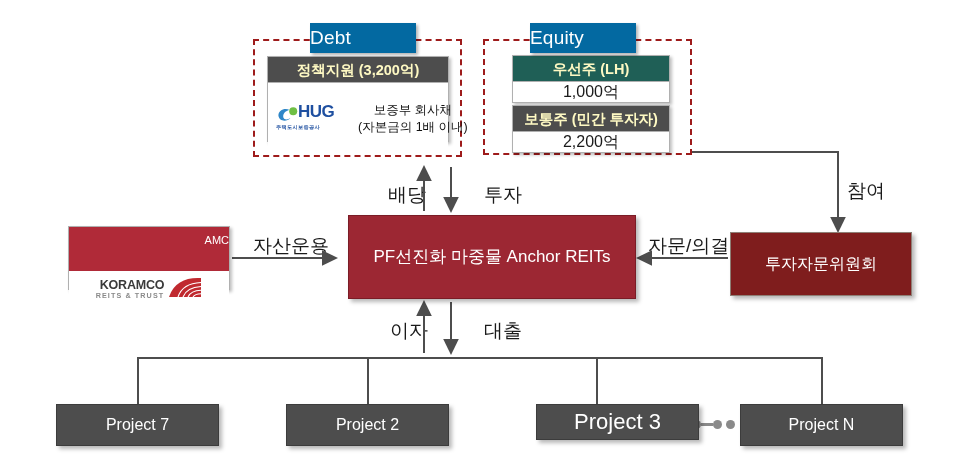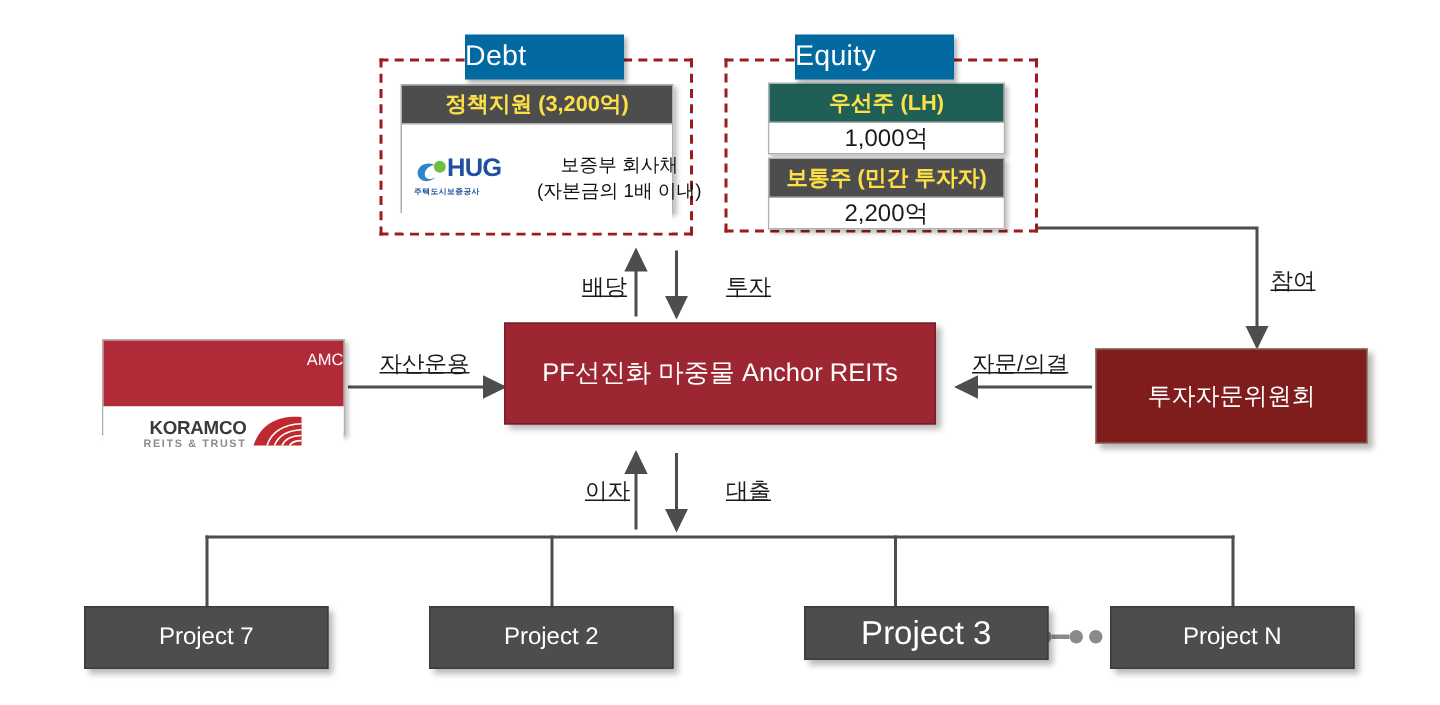--- a/index.html
+++ b/index.html
@@ -37,21 +37,21 @@
 
   
   .card {
     position: absolute;
     background: #ffffff;
     border: 1px solid #B0B0B0;
     box-shadow: 2px 2px 3px rgba(0,0,0,0.25);
     z-index: 3;
   }
   .card-head {
-    color: #fde047;
+    color: #fef9c3;
     font-size: 14.5px;
     font-weight: bold;
     text-align: center;
     line-height: 26px;
     height: 26px;
     border-bottom: 1px solid #B0B0B0;
     overflow: hidden;
     white-space: nowrap;
   }
   .head-gray  { background: #4D4D4D; }
@@ -124,21 +124,21 @@
     font-size: 12.5px; font-weight: bold; color: #3A3A3A; letter-spacing: -0.2px;
   }
   .koramco-sub {
     font-size: 7.2px; font-weight: bold; color: #8A8A8A; letter-spacing: 1.1px;
   }
 
   
   .line-v { position: absolute; background: #4D4D4D; width: 2px; }
   .line-h { position: absolute; background: #4D4D4D; height: 2px; }
   .arrow-label {
-    position: absolute; font-size: 15px; color: #1a1a1a; white-space: nowrap; text-decoration: underline;
+    position: absolute; font-size: 19px; color: #1a1a1a; white-space: nowrap;
   }
   .dots { position: absolute; display: flex; align-items: center; gap: 4px; }
   .dot { width: 9px; height: 9px; border-radius: 50%; background: #8A8A8A; }
   .dot-bar { width: 12px; height: 3px; background: #8A8A8A; margin: 0 -4px; }
 
   svg.arrowlayer { position: absolute; left: 0; top: 0; width: 960px; height: 470px; pointer-events: none; z-index: 2; }
 </style>
 </head>
 <body>
 
@@ -228,21 +228,21 @@
           <path d="M1,20 C6,5 18,0 33,1 L33,20 z" fill="#C0292F"></path>
           <path d="M10,20 C13,11 21,6 33,5.5" fill="none" stroke="#ffffff" stroke-width="1.1"></path>
           <path d="M15,20 C17.5,13.5 23,10 33,9.5" fill="none" stroke="#ffffff" stroke-width="1.1"></path>
           <path d="M20,20 C22,15.5 26,13.5 33,13.3" fill="none" stroke="#ffffff" stroke-width="1.1"></path>
           <path d="M25,20 C26.5,17.5 29,16.7 33,16.7" fill="none" stroke="#ffffff" stroke-width="1.1"></path>
         </svg>
       </div>
     </div>
   </div>
 
-  <div class="box box-red" style="left:336px; top:215px; width:288px; height:68px; flex-direction:row;">
+  <div class="box box-red" style="left:348px; top:215px; width:288px; height:84px; flex-direction:row;">
     <div class="reits-title">PF선진화 마중물 Anchor REITs</div>
   </div>
 
   <div class="box box-taupe" style="left:730px; top:232px; width:182px; height:64px; font-size:16px;">
     <span>투자자문위원회</span>
   </div>
 
   <div class="line-h" style="left:137px; top:357px; width:686px;"></div>
   <div class="line-v" style="left:137px; top:357px; height:50px;"></div>
   <div class="line-v" style="left:367px; top:357px; height:50px;"></div>

